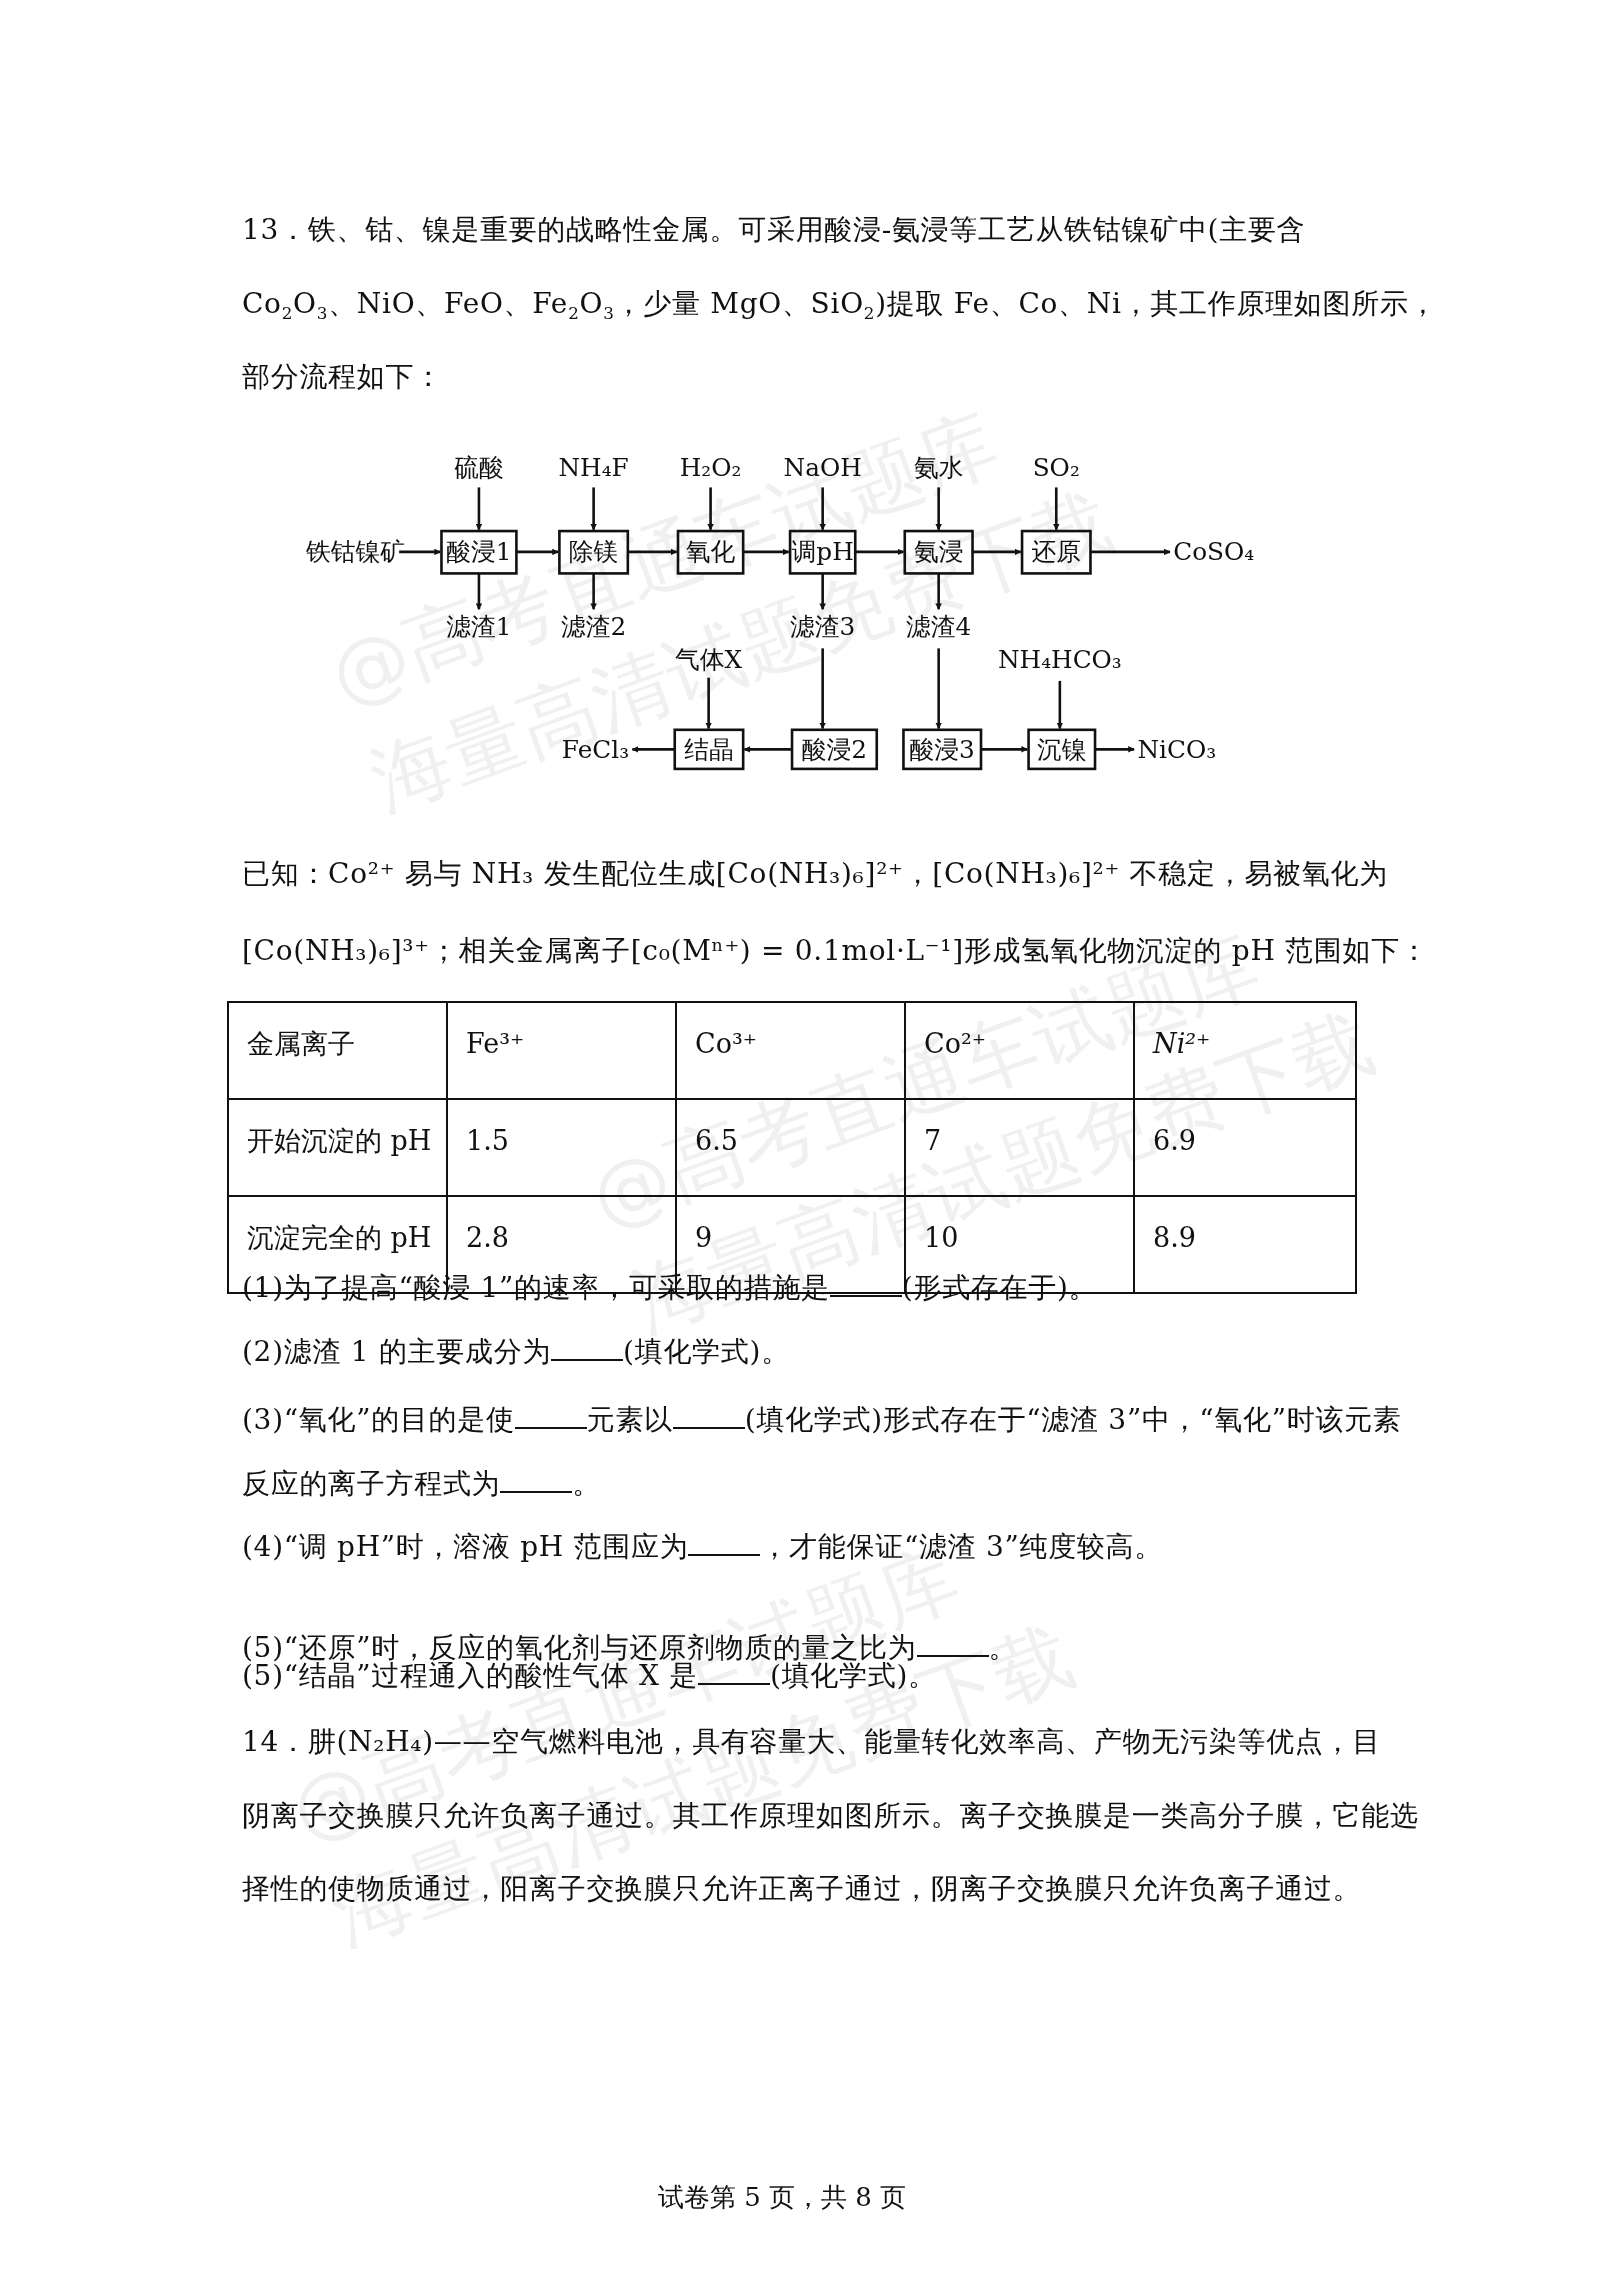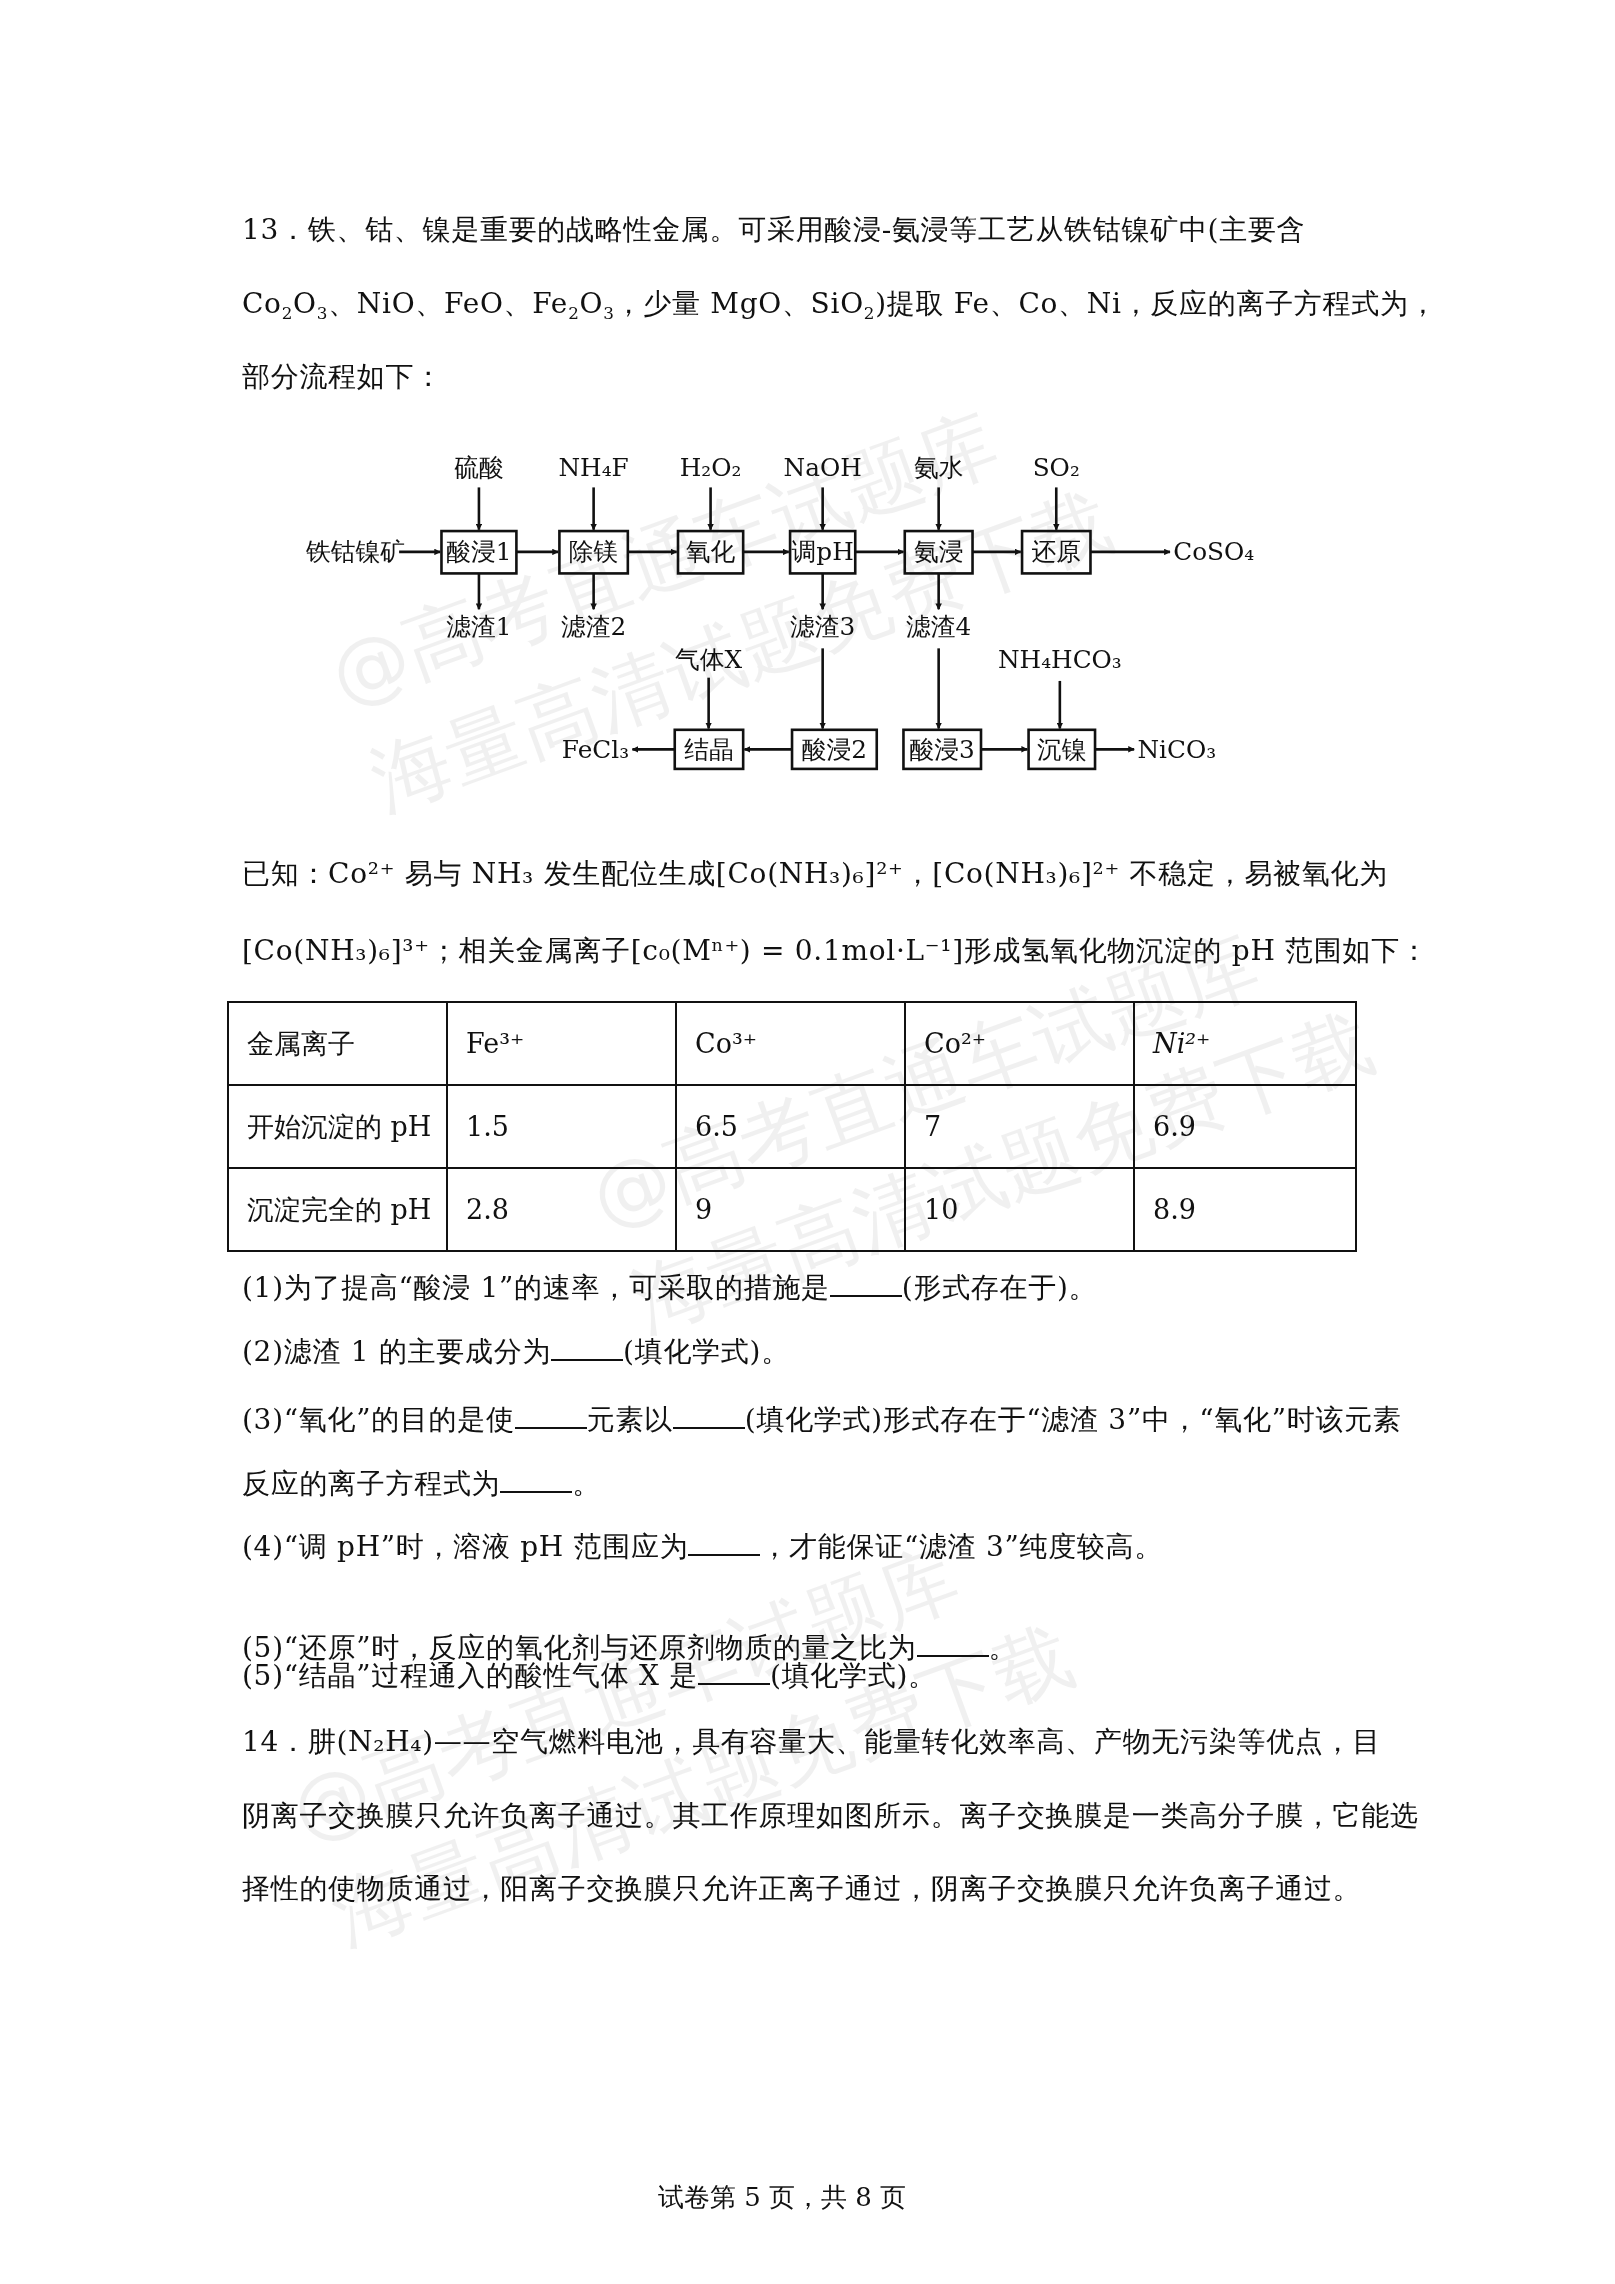--- a/index.html
+++ b/index.html
@@ -4,37 +4,37 @@
 <style>
   html, body { margin:0; padding:0; background:#ffffff; }
   body { width:1616px; height:2284px; position:relative; overflow:hidden;
          font-family:"DejaVu Serif","Liberation Serif",serif; color:#111; }
   .line { position:absolute; left:242px; font-size:28px; line-height:39px; white-space:nowrap; letter-spacing:0.7px; }
   sub { font-size:0.6em; vertical-align:-0.35em; }
   .blank { display:inline-block; width:72px; border-bottom:2px solid #111; height:26px; vertical-align:baseline; }
   #flow { position:absolute; left:0; top:0; }
   #flow text { font-family:"DejaVu Serif","Liberation Serif",serif; font-size:38px; fill:#111; }
   table.ph { position:absolute; left:227px; top:1001px; border-collapse:collapse; font-size:27px; }
-  table.ph td { border:2px solid #111; height:81px; padding:0 0 0 18px; vertical-align:middle; }
+  table.ph td { border:2px solid #111; height:81px; padding:0 0 14px 18px; vertical-align:middle; }
   .footer { position:absolute; left:0; width:1564px; top:2180px; text-align:center; font-size:26px; }
   .wm { position:absolute; color:rgba(0,0,0,0.06); font-size:78px; font-family:"DejaVu Sans",sans-serif; transform:rotate(-20deg); white-space:nowrap; pointer-events:none; }
 </style>
 </head>
 <body>
 
 <div class="wm" style="left:313px;top:508px;">@高考直通车试题库</div>
 <div class="wm" style="left:352px;top:600px;">海量高清试题免费下载</div>
 <div class="wm" style="left:574px;top:1030px;">@高考直通车试题库</div>
 <div class="wm" style="left:613px;top:1121px;">海量高清试题免费下载</div>
 <div class="wm" style="left:274px;top:1643px;">@高考直通车试题库</div>
 <div class="wm" style="left:313px;top:1734px;">海量高清试题免费下载</div>
 
 <div class="line" style="top:210px;">13．铁、钴、镍是重要的战略性金属。可采用酸浸-氨浸等工艺从铁钴镍矿中(主要含</div>
 <div class="line" style="top:284px;">
-  <span>Co</span><sub>2</sub><span>O</span><sub>3</sub><span>、NiO、FeO、Fe</span><sub>2</sub><span>O</span><sub>3</sub><span>，少量 MgO、SiO</span><sub>2</sub><span>)提取 Fe、Co、Ni，反应的离子方程式为，</span>
+  <span>Co</span><sub>2</sub><span>O</span><sub>3</sub><span>、NiO、FeO、Fe</span><sub>2</sub><span>O</span><sub>3</sub><span>，少量 MgO、SiO</span><sub>2</sub><span>)提取 Fe、Co、Ni，其工作原理如图所示，</span>
 </div>
 <div class="line" style="top:357px;">部分流程如下：</div>
 
 <svg id="flow" width="1616" height="808" viewBox="0 0 2479 1240">
   <defs>
     <marker id="ah" markerWidth="10" markerHeight="10" refX="9" refY="5" orient="auto" markerUnits="userSpaceOnUse">
       <path d="M0,0 L10,5 L0,10 Z" fill="#111"></path>
     </marker>
   </defs>
   <g id="flow-top">

